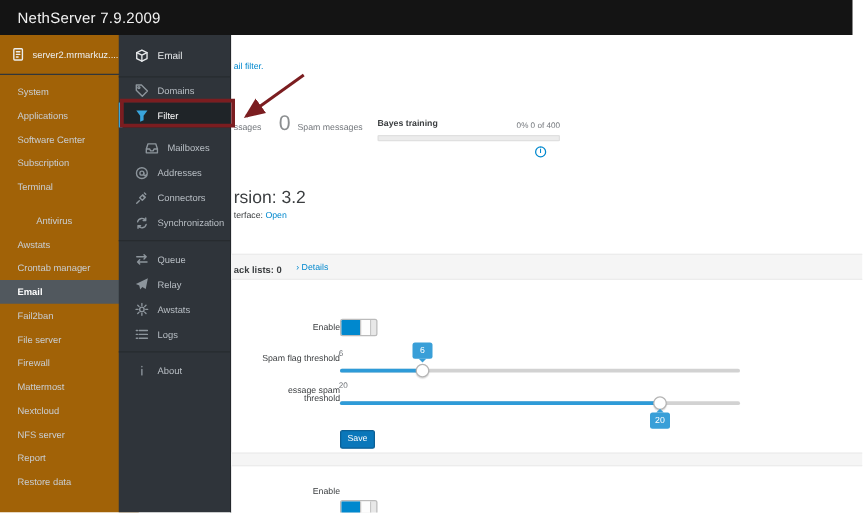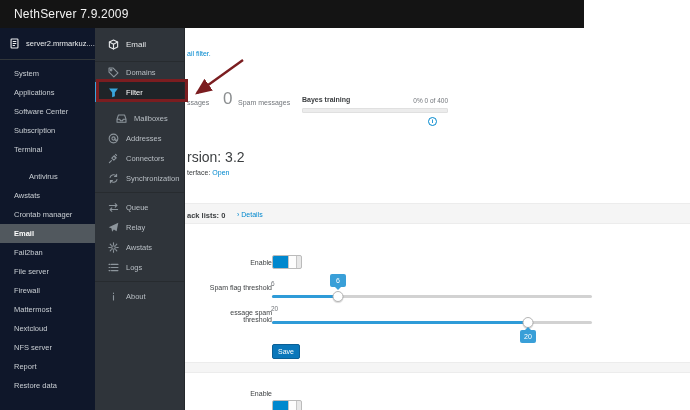--- a/index.html
+++ b/index.html
@@ -1,27 +1,27 @@
 <!DOCTYPE html>
 <html><head>
 <meta charset="utf-8">
 <style>
   * { margin:0; padding:0; box-sizing:border-box; }
   html,body { width:690px; height:410px; overflow:hidden; background:#fff;
     font-family:"Liberation Sans", sans-serif; }
   #stage { position:relative; width:690px; height:410px; }
 
   
-  #topbar { position:absolute; left:0; top:0; width:584px; height:28px;
+  #topbar { position:absolute; left:0; top:0; width:682px; height:28px;
     background:#141414; display:flex; align-items:center; padding-left:14px; }
   #topbar .title { color:#f2f2f2; font-size:12px; letter-spacing:.2px; }
 
   
   #sidebar { position:absolute; left:0; top:28px; width:111px; height:382px;
-    background:#0f172a; color:#c9ced3; }
+    background:#a16207; color:#c9ced3; }
   #sidebar .srv { height:32px; display:flex; align-items:center; gap:6px;
     padding-left:9px; border-bottom:1px solid #31363a; color:#eceeef; font-size:7.5px; }
   #sidebar .srv svg { flex:0 0 auto; }
   #sidebar ul { list-style:none; margin-top:4px; }
   #sidebar li { height:19px; line-height:19px; padding-left:14px; font-size:7.5px;
     white-space:nowrap; cursor:pointer; }
   #sidebar li.gap { margin-top:8px;margin-left:15px; }
   #sidebar li.active { background:#51585e; color:#ffffff; font-weight:bold; }
 
   

